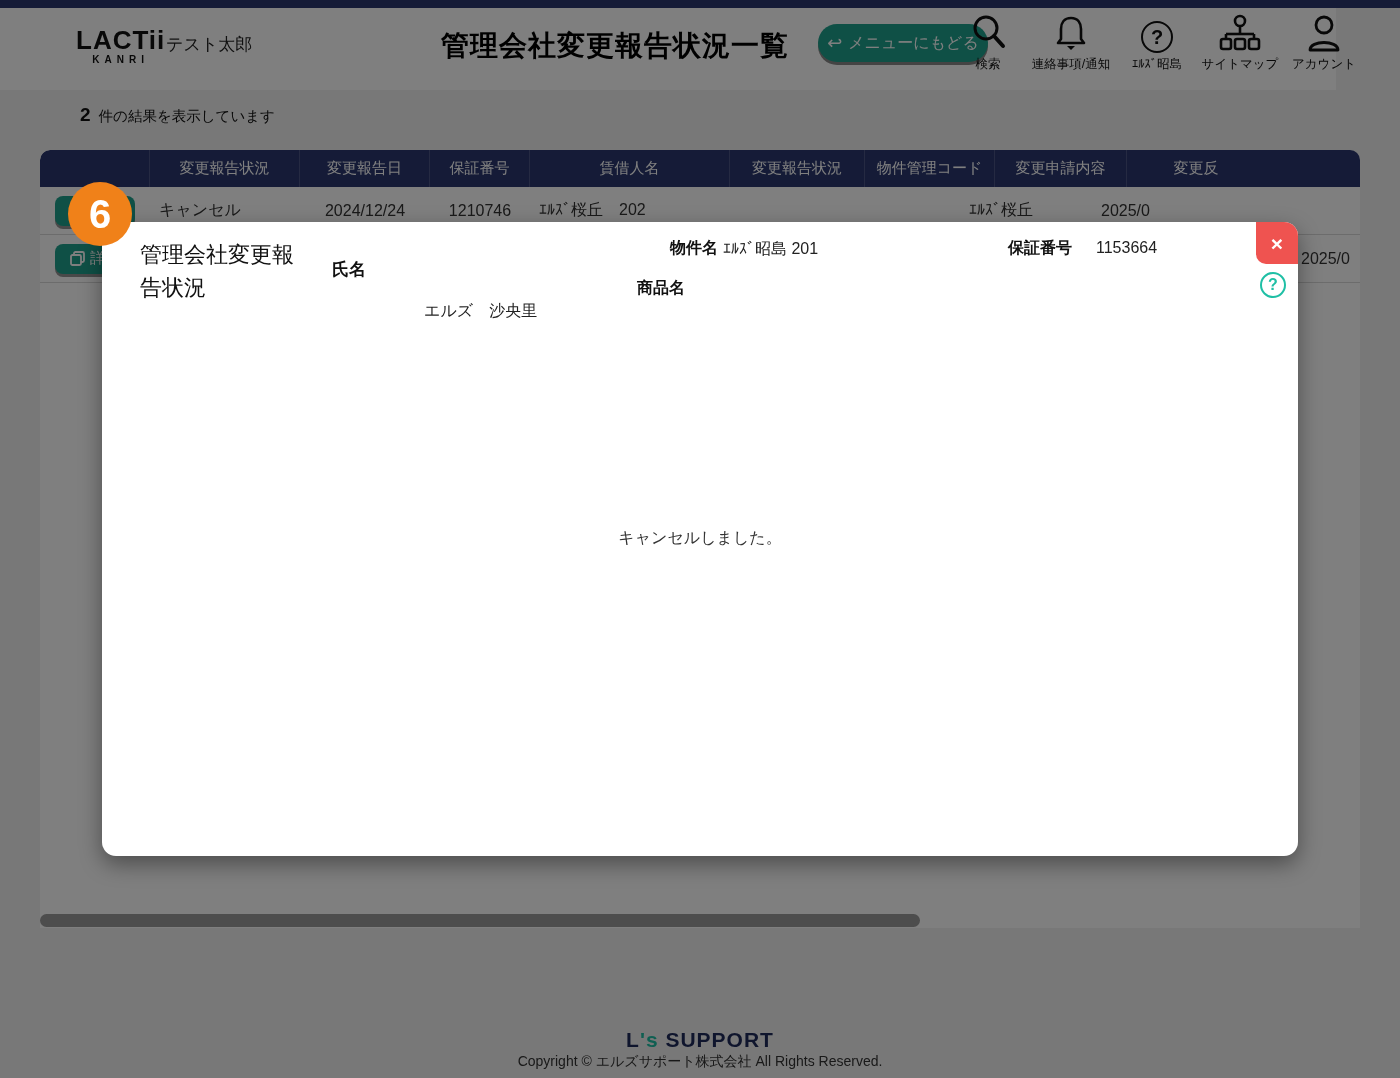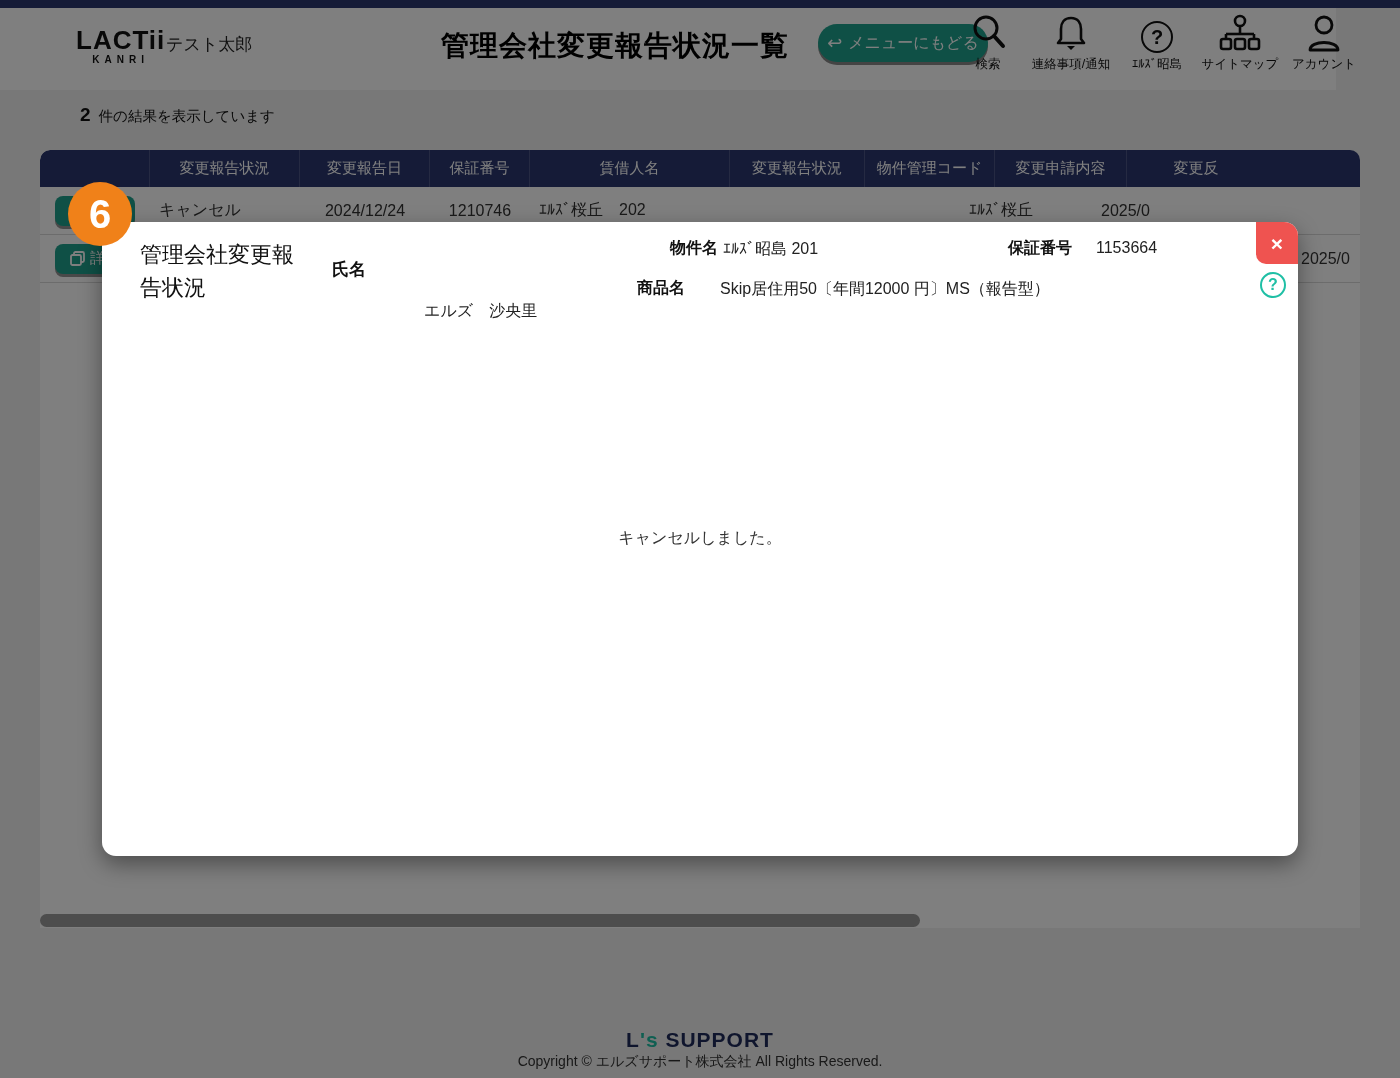--- a/index.html
+++ b/index.html
@@ -262,21 +262,20 @@
   <div class="fld-label lbl-name">氏名</div>
   <div class="fld-value val-name">エルズ　沙央里</div>
 
   <div class="fld-label lbl-prop">物件名</div>
   <div class="fld-value val-prop">ｴﾙｽﾞ昭島 201</div>
 
   <div class="fld-label lbl-guar">保証番号</div>
   <div class="fld-value val-guar">1153664</div>
 
   <div class="fld-label lbl-prod">商品名</div>
-  <div class="fld-value val-prod">Skip居住用50〔年間12000 円〕MS（報告型）</div>
 
   <button class="modal-close">×</button>
   <div class="modal-help">?</div>
 
   <p class="modal-message">キャンセルしました。</p>
 </div>
 
 <div class="step-badge">6</div>
 
 </body></html>

